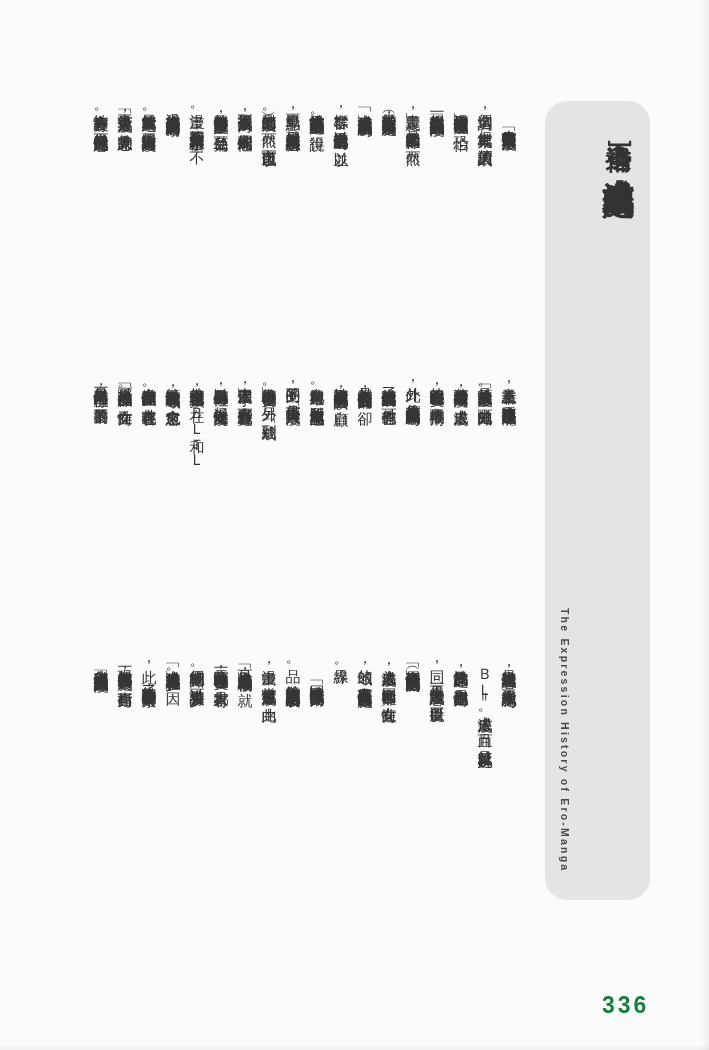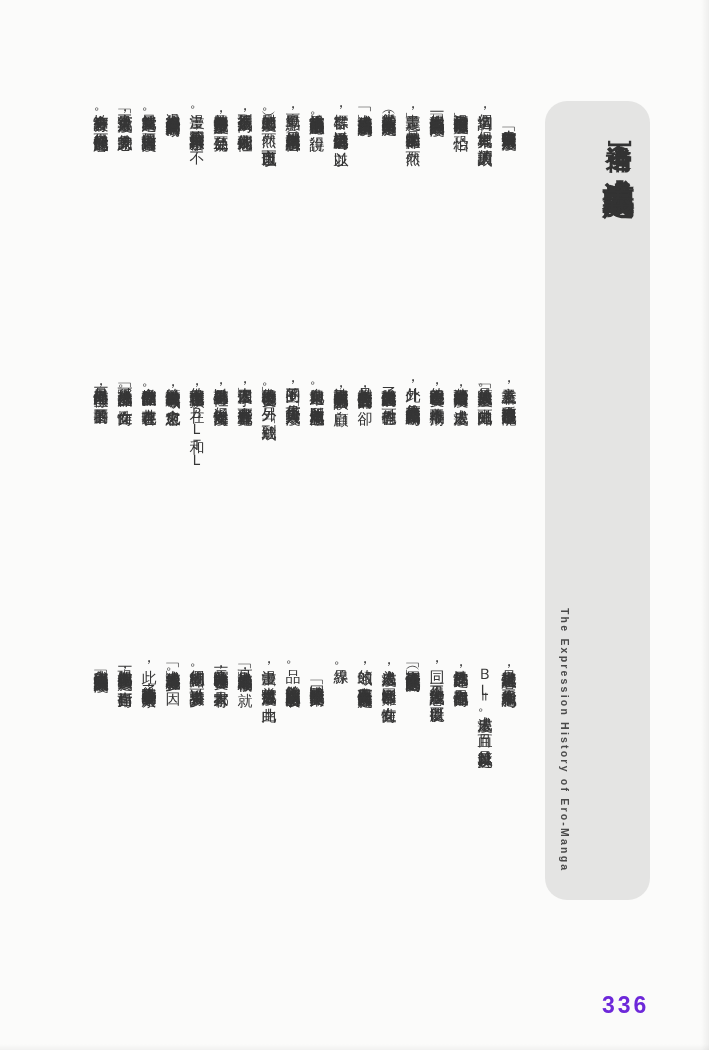--- a/index.html
+++ b/index.html
@@ -147,18 +147,18 @@
       <div class="tcol">上印有代表成人向漫畫雜誌的「成人漫</div>
     </section>
 
   <aside class="title-box" style="background: rgb(228, 228, 227);">
     <h1 class="v-title" style="color: rgb(51, 51, 51);">
       <span class="bracket">［補遺１］</span><span class="main">成人漫畫的定義</span>
     </h1>
     <div class="subtitle-en" style="color: rgb(74, 74, 74);">The Expression History of Ero-Manga</div>
   </aside>
 
-  <div class="page-number" style="color: #6d28d9;">336</div>
+  <div class="page-number" style="color: #15803d;">336</div>
 
   <div class="edge-right"></div>
   <div class="edge-bottom"></div>
 
 </div>
 
 </body></html>

